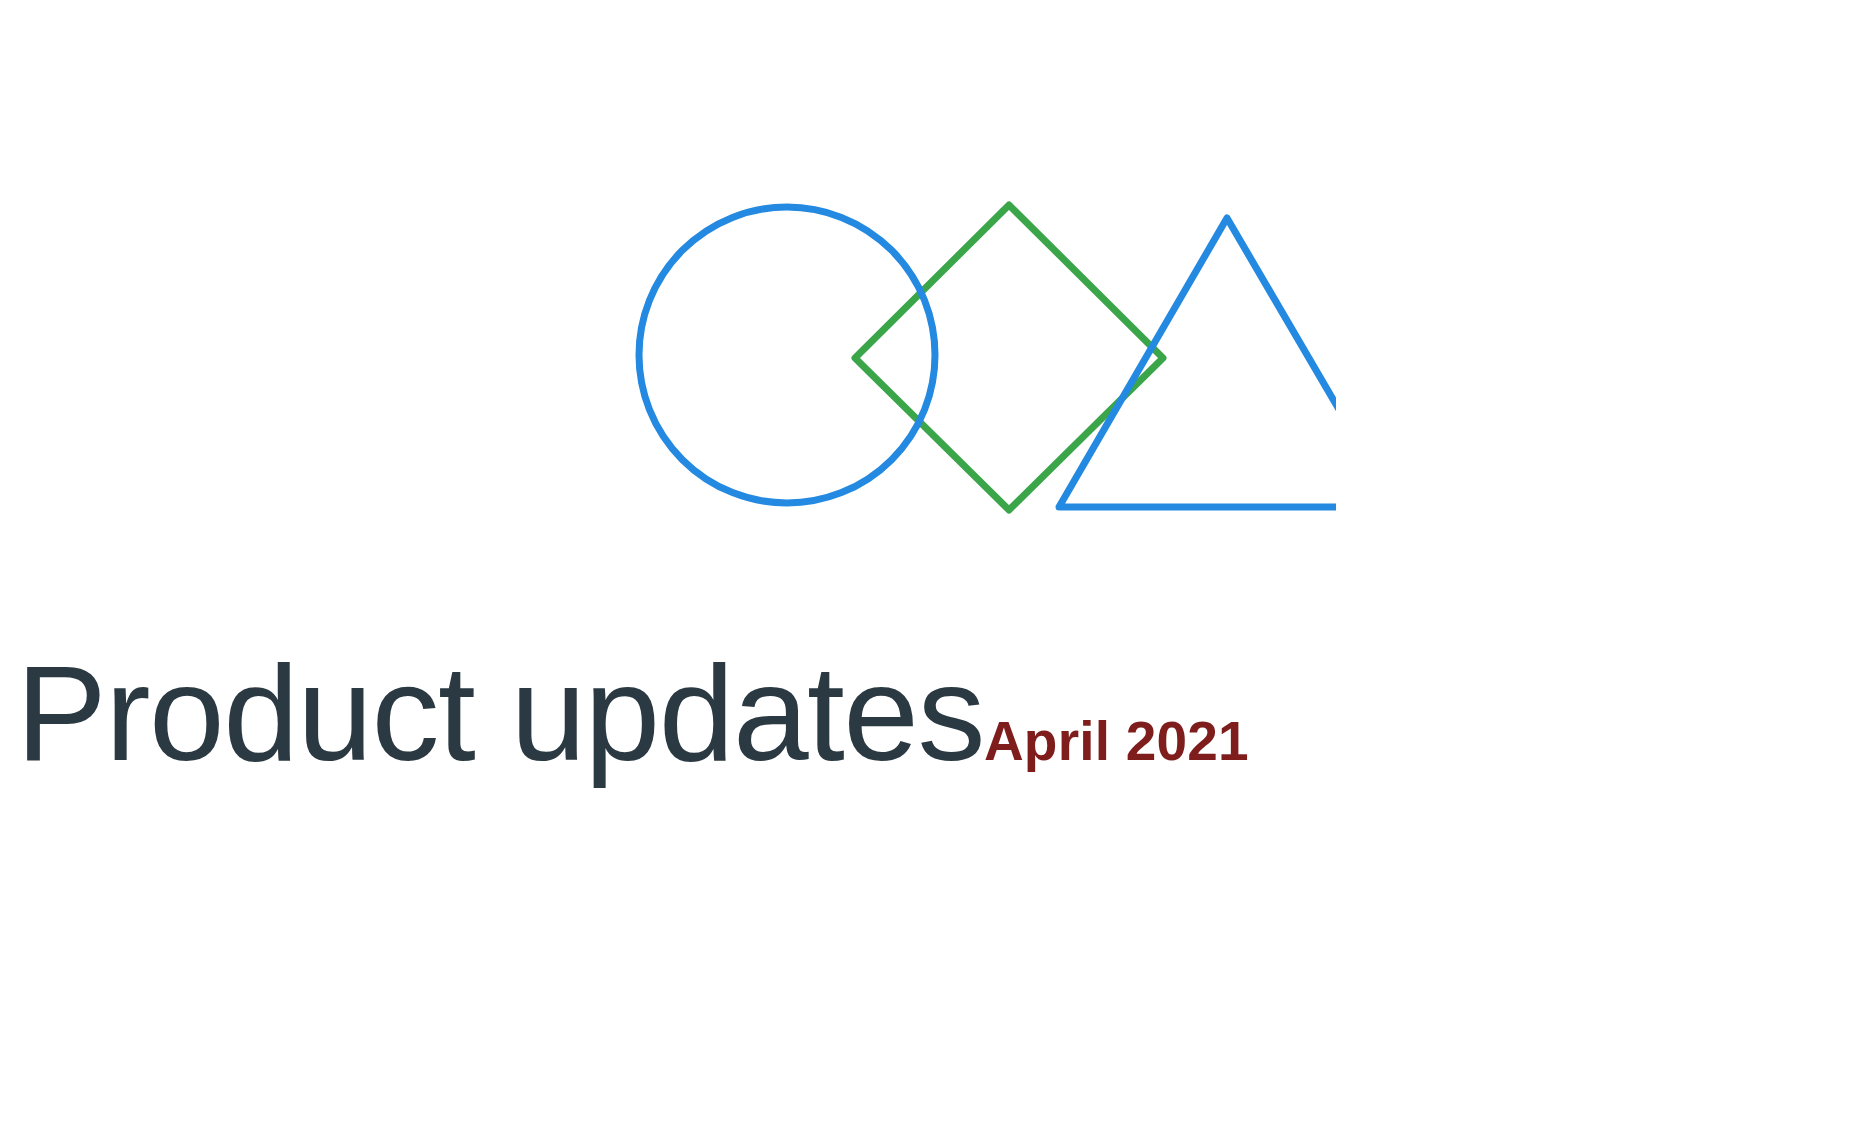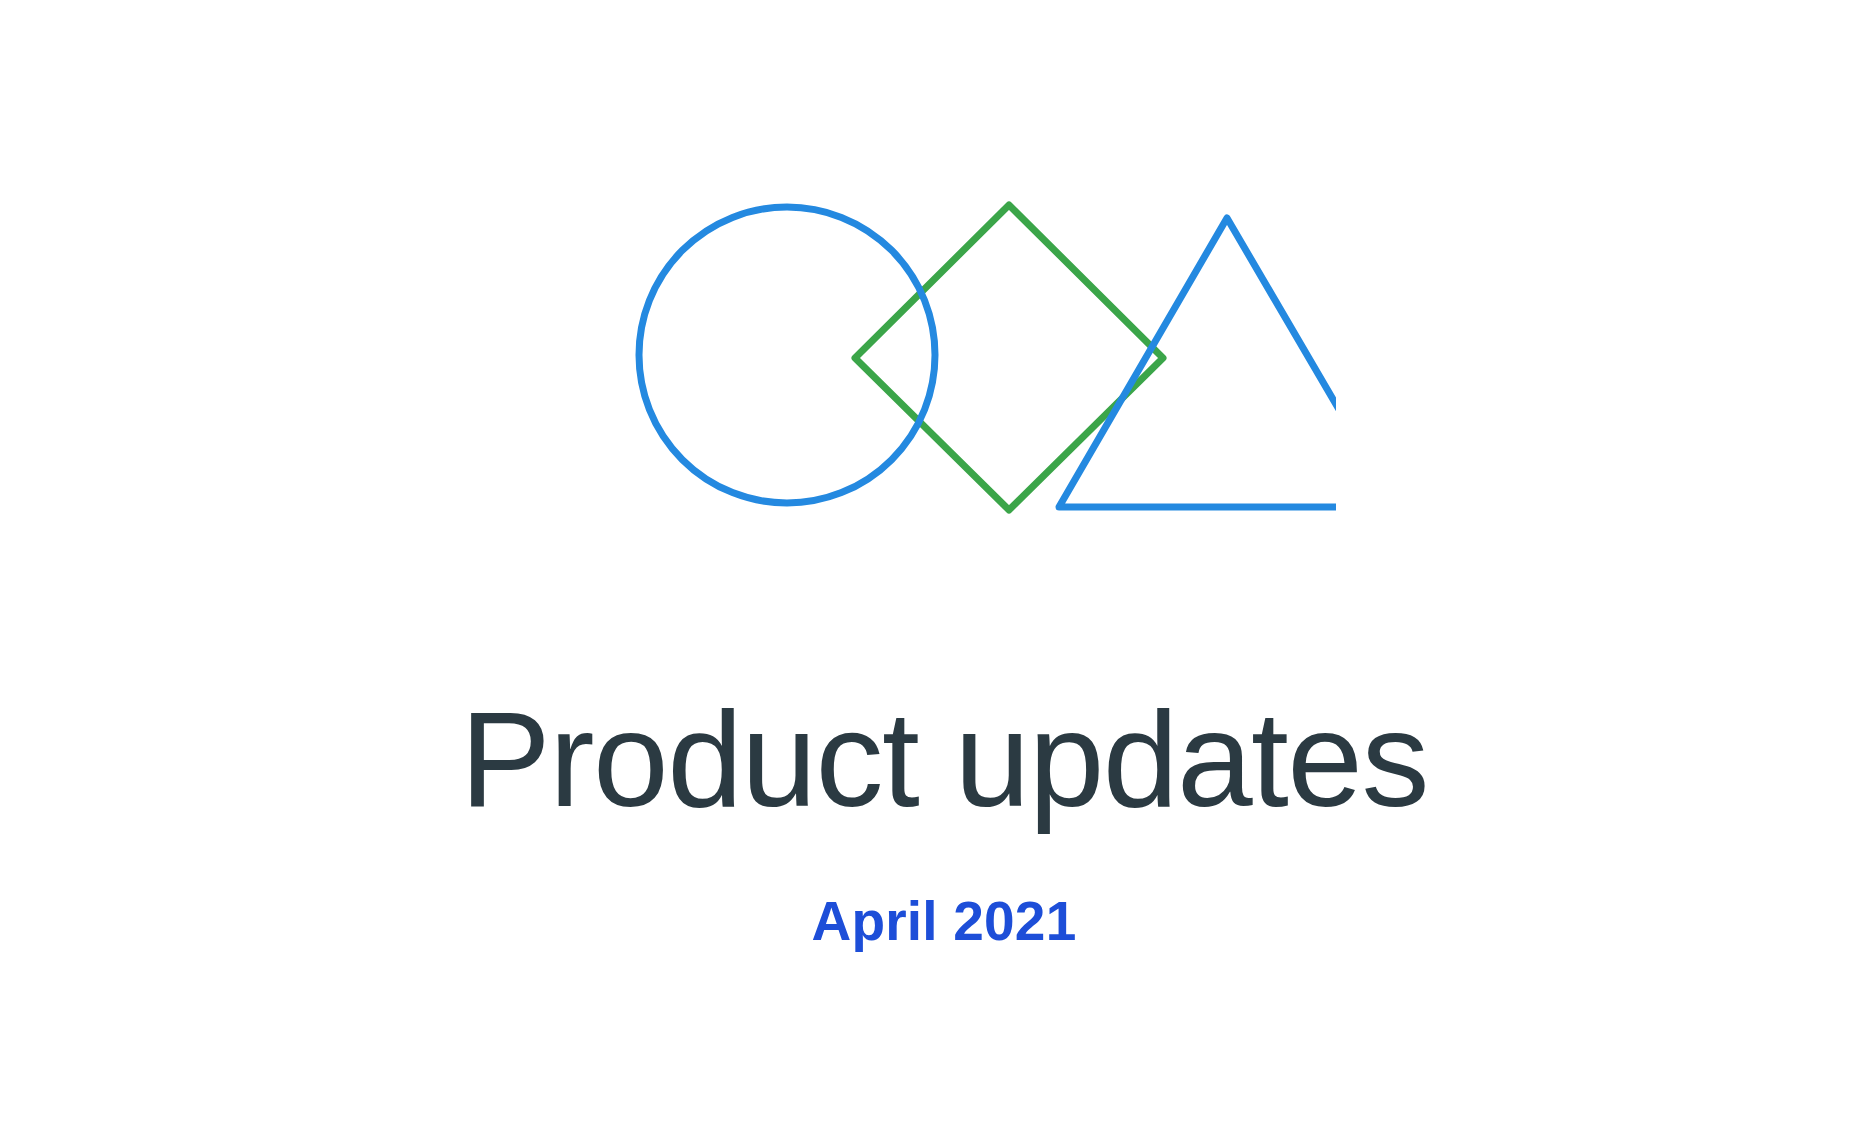--- a/index.html
+++ b/index.html
@@ -40,43 +40,42 @@
     display: block;
   }
 
   
   #title-block {
     position: absolute;
     left: 16px;
     right: 0;
     top: 640px;
     display: flex;
-    flex-direction: column;
+    flex-direction: row;
     align-items: center;
-    margin-top: 46px;
   }
 
   #page-title {
     font-family: "Liberation Sans", sans-serif;
     font-size: 136px;
     font-weight: 400;
     line-height: 1.08;
     letter-spacing: -1.5px;
     color: #2b3a42;
     margin: 0;
     white-space: nowrap;
     text-align: center;
   }
 
   #page-subtitle {
     font-family: "Liberation Sans", sans-serif;
     font-size: 55px;
     font-weight: 700;
     letter-spacing: 0.2px;
-    color: #1d4ed8;
+    color: #7f1d1d;
     margin: 0;
     padding-top: 56px;
     white-space: nowrap;
     text-align: center;
   }
 </style>
 </head>
 <body>
 
 <div id="slide">

